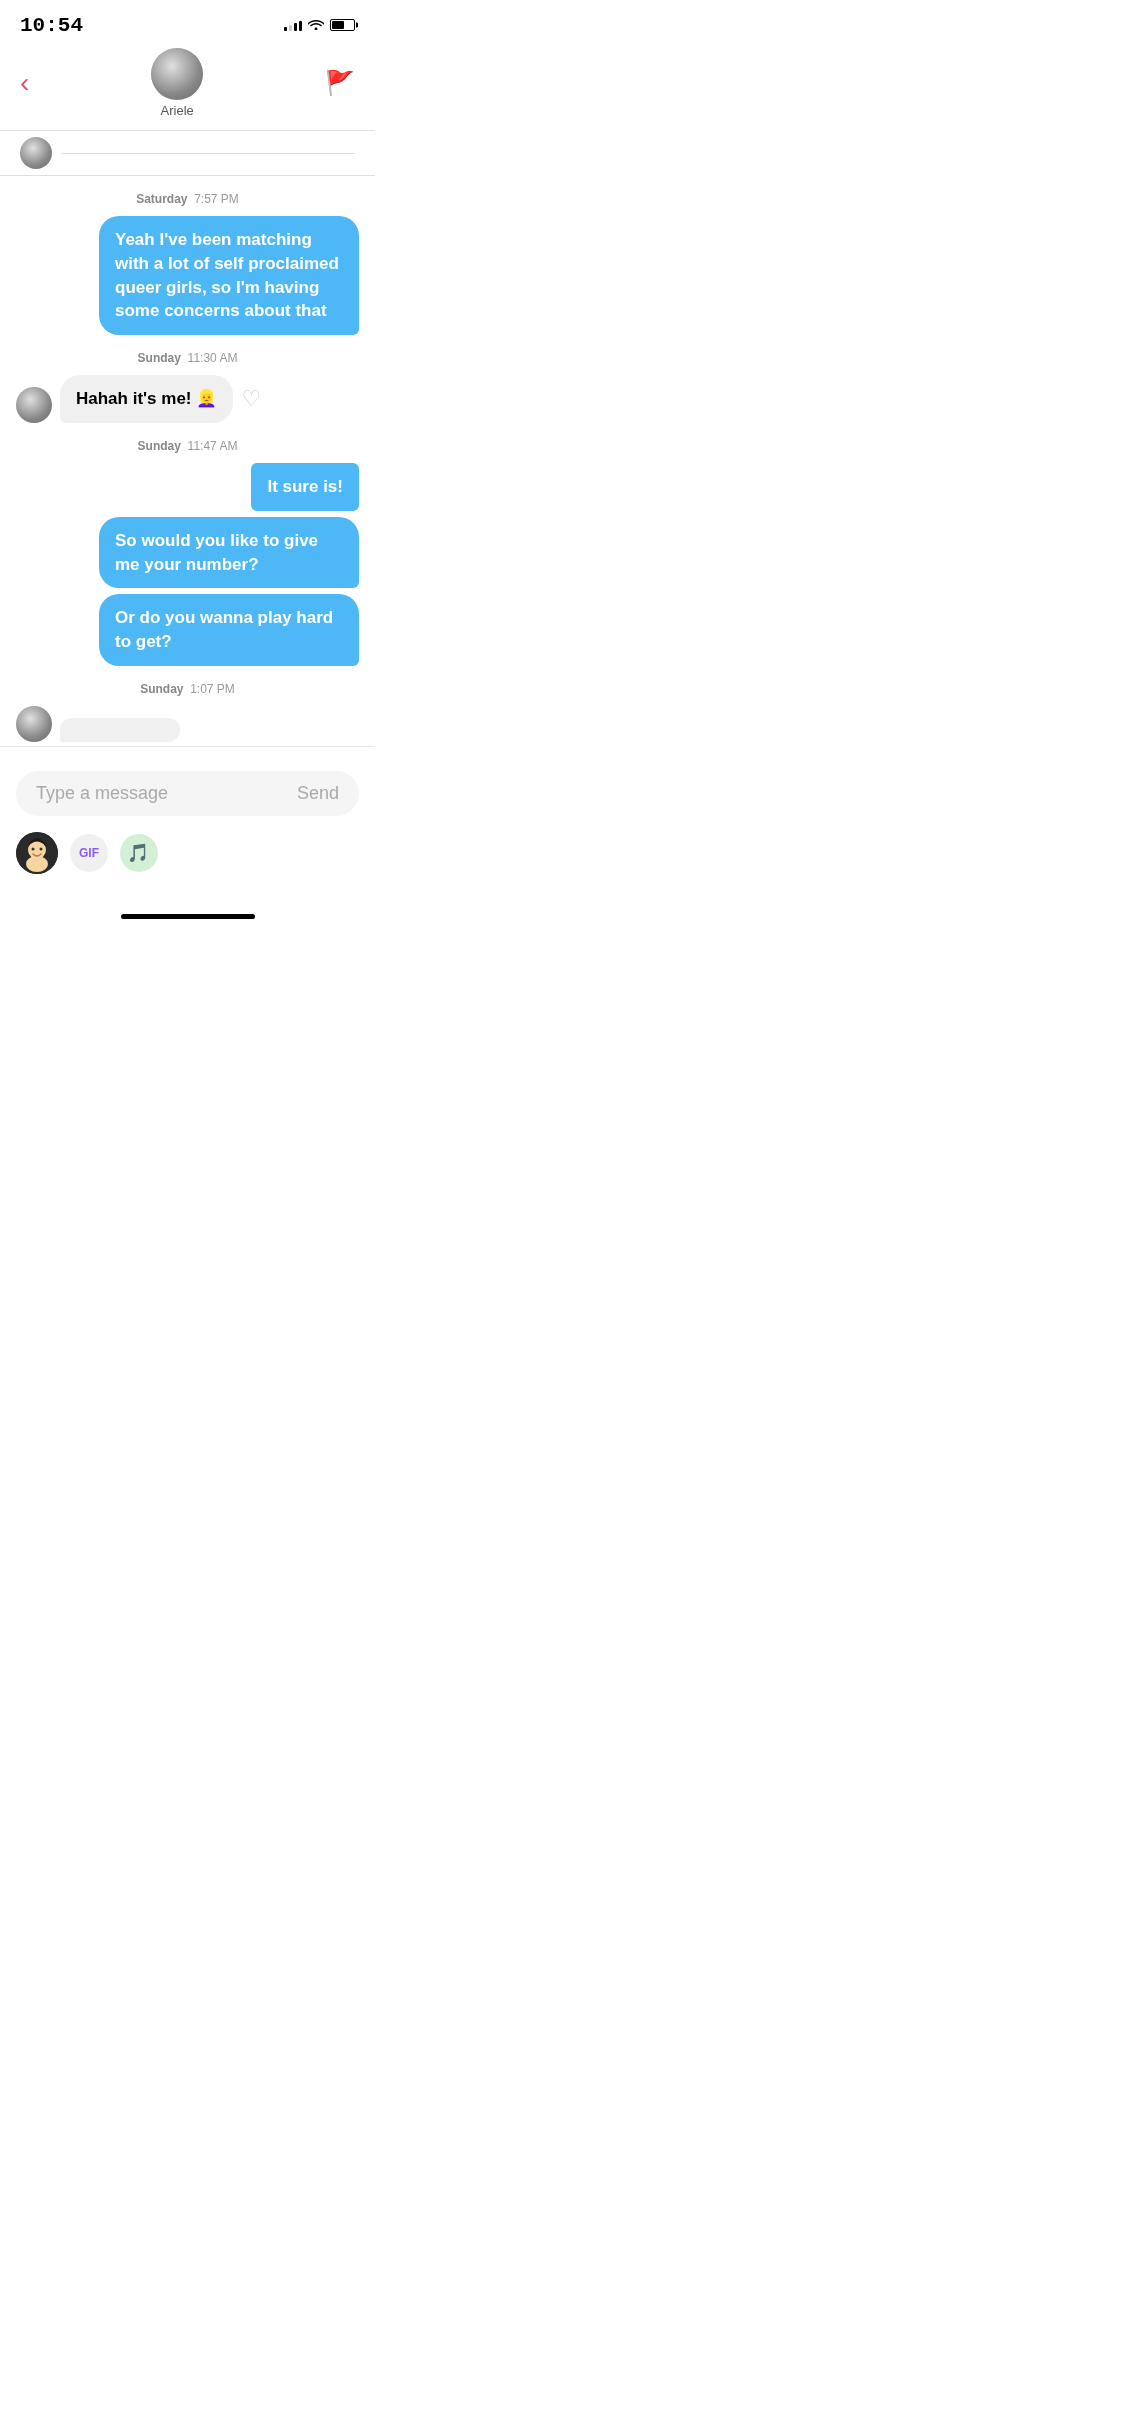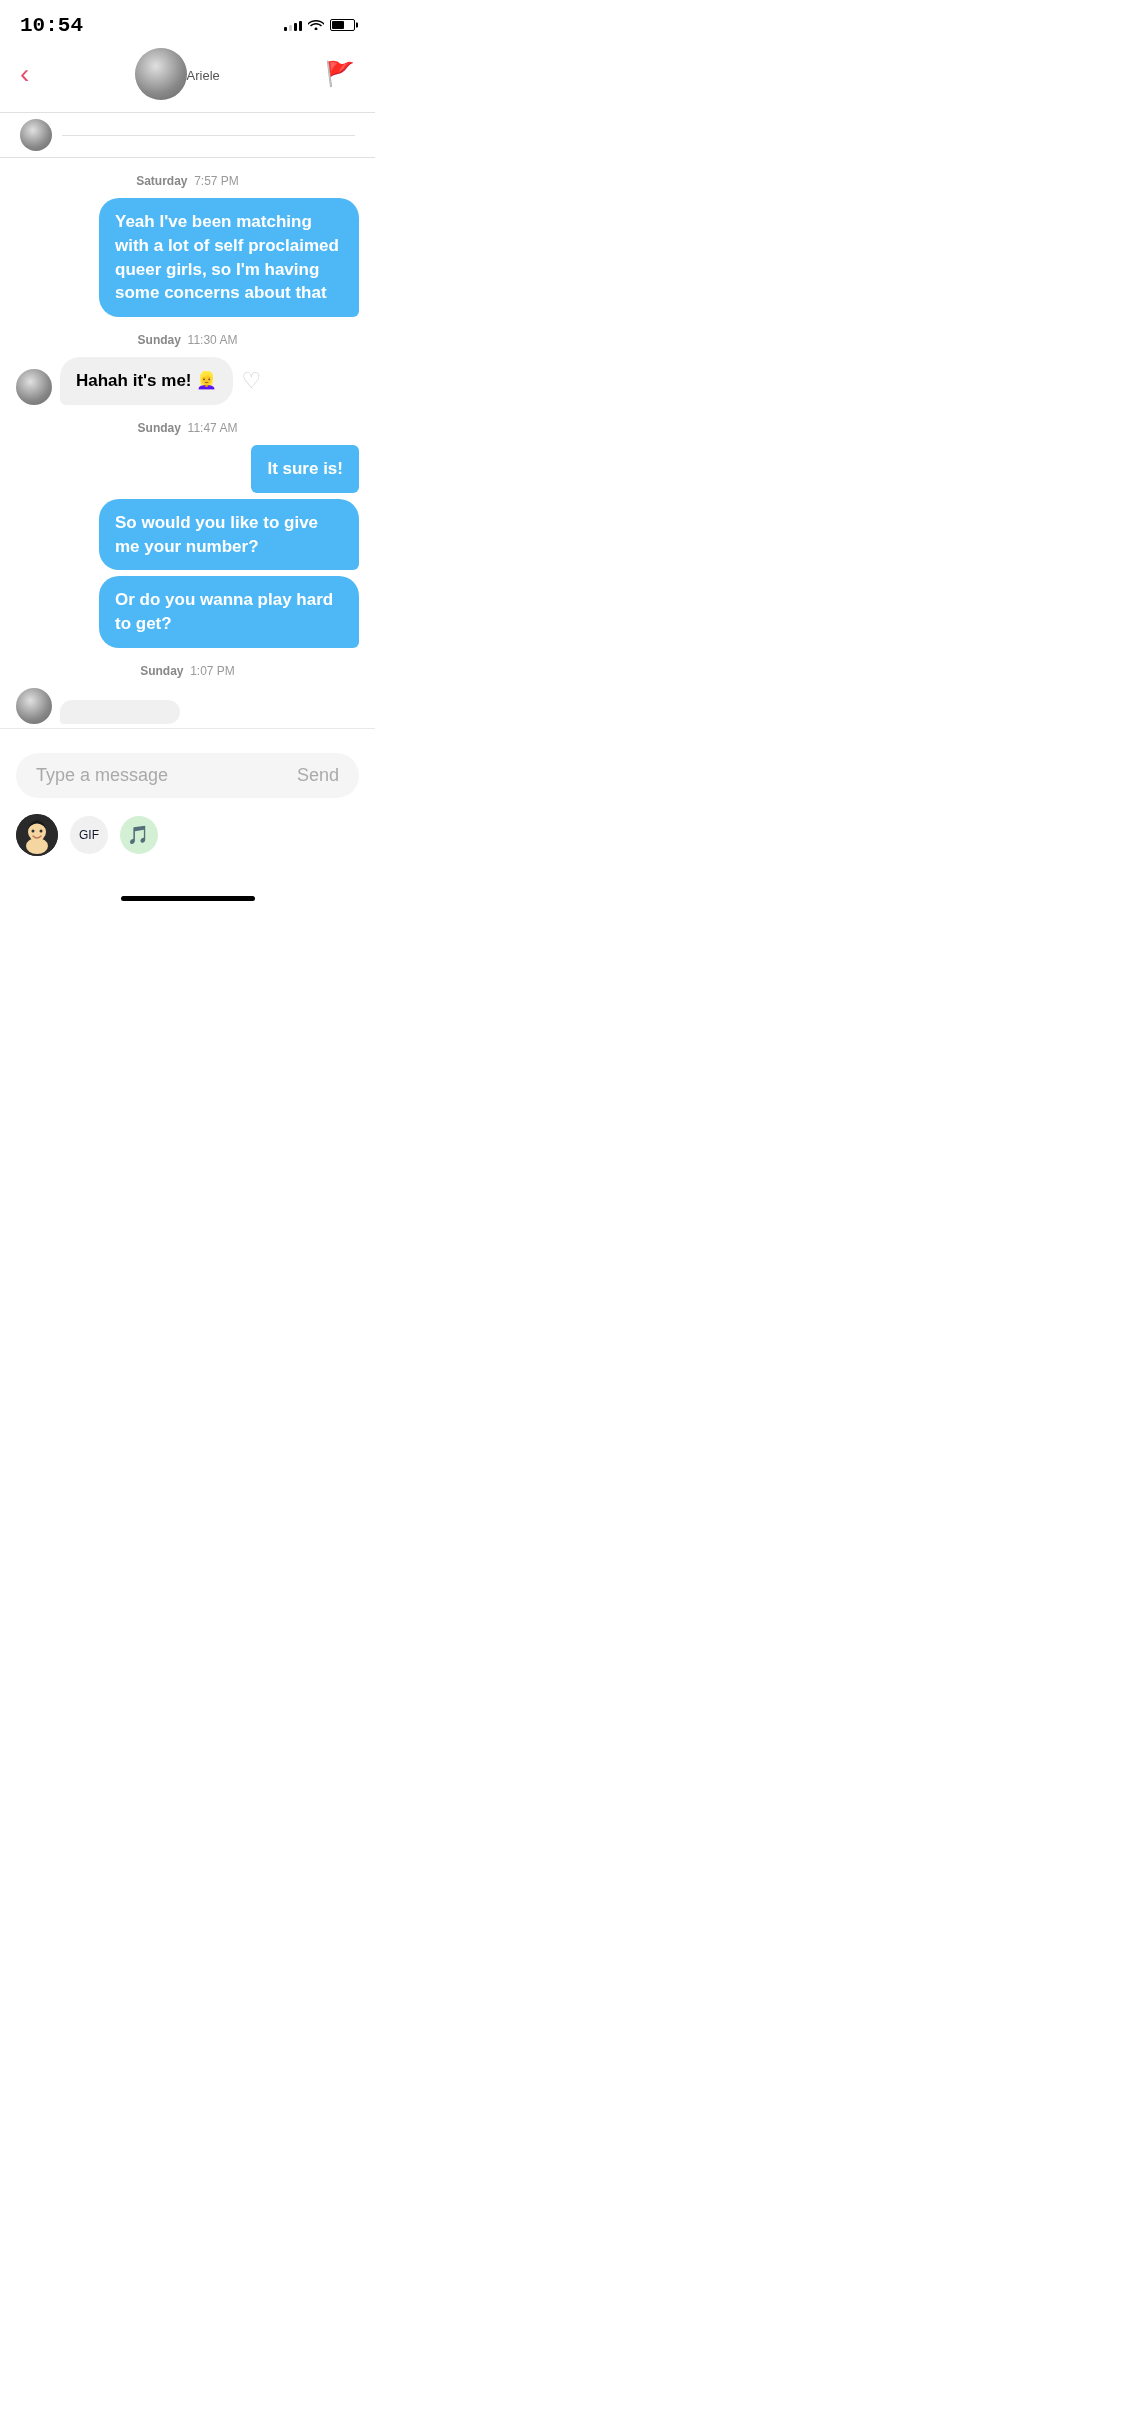--- a/index.html
+++ b/index.html
@@ -86,20 +86,21 @@
     }
     .back-btn {
       color: #e84d6a;
       font-size: 28px;
       font-weight: 300;
       cursor: pointer;
       line-height: 1;
     }
     .header-center {
       display: flex;
+      flex-direction: column;
       align-items: center;
     }
     .header-avatar {
       width: 52px;
       height: 52px;
       border-radius: 50%;
       background: linear-gradient(135deg, #ccc 0%, #999 50%, #bbb 100%);
       overflow: hidden;
       position: relative;
     }
@@ -247,22 +248,22 @@
     }
     .gif-btn {
       background: #f0f0f0;
       border-radius: 50%;
       width: 38px;
       height: 38px;
       display: flex;
       align-items: center;
       justify-content: center;
       font-size: 12px;
-      font-weight: 400;
-      color: #0f172a;
+      font-weight: 700;
+      color: #8b5cf6;
       cursor: pointer;
     }
     .music-btn {
       background: #d4f0d4;
       border-radius: 50%;
       width: 38px;
       height: 38px;
       display: flex;
       align-items: center;
       justify-content: center;

